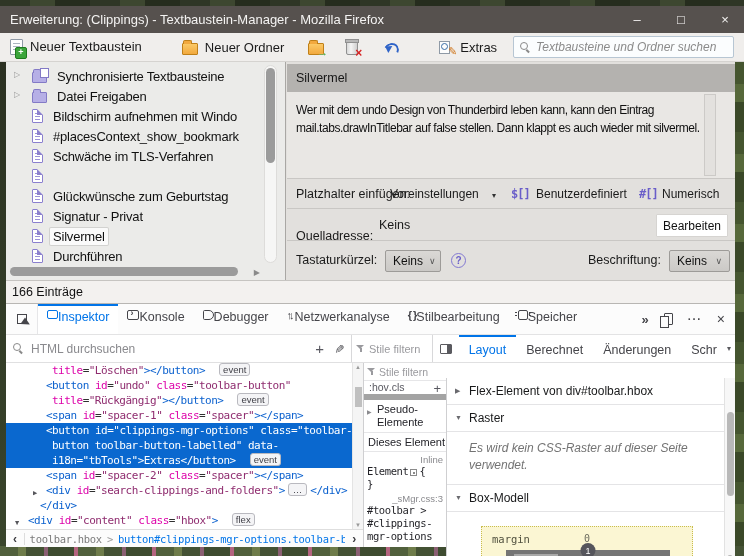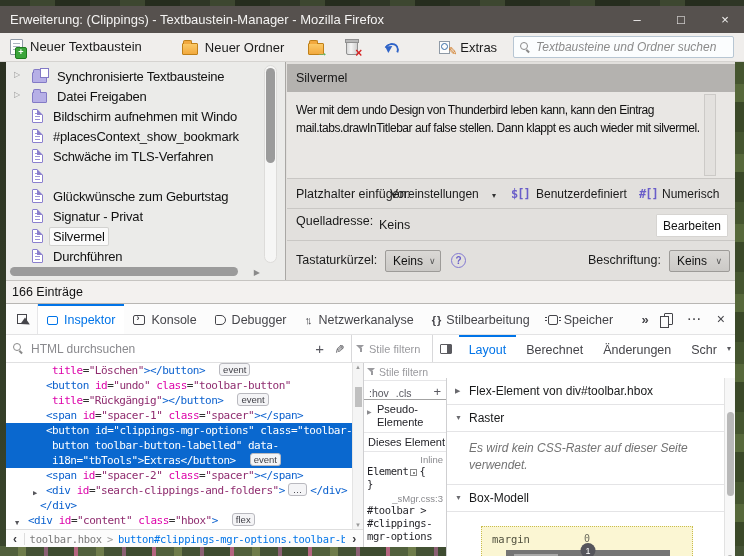--- a/index.html
+++ b/index.html
@@ -77,21 +77,21 @@
   .chev{font-size:9px;color:#555;margin-left:6px}
   .ic-help{position:absolute;width:15px;height:15px;border-radius:50%;border:1.4px solid #8278d2;color:#6a5ec9;font-size:10px;font-weight:700;display:flex;align-items:center;justify-content:center}
   
   .statusbar{position:absolute;left:6px;top:280px;width:729px;height:23px;background:#f3f1ef;border-top:1px solid #c6c4c1;display:flex;align-items:center;padding-left:6px;font-size:12.5px;color:#111}
   
   .devtools{position:absolute;left:6px;top:303px;width:729px;height:243px;background:#fff;border-top:1px solid #b8b6b3;font-size:12px;color:#38383d}
   .dt-tabbar{position:absolute;left:0;top:0;width:729px;height:31px;background:#fcfcfc;border-bottom:1px solid #e3e3e4;display:flex;align-items:stretch}
   .pick{width:32px;display:flex;align-items:center;justify-content:center;border-right:1px solid #e6e6e8}
   .pick-ic{width:10px;height:10px;border:1.4px solid #45454a;position:relative}
   .pick-ic::after{content:"";position:absolute;right:-4px;bottom:-4px;border-left:8px solid #45454a;border-top:3px solid transparent;border-bottom:5px solid transparent;transform:rotate(35deg)}
-  .dt-tab{display:flex;align-items:center;gap:6px;padding:12px 9px;border-top:2px solid transparent;color:#45454a;font-size:12.5px;white-space:nowrap}
+  .dt-tab{display:flex;padding:4px 9px;border-top:2px solid transparent;color:#45454a;font-size:12.5px;white-space:nowrap}
   .dt-tab.active{color:#0074e8;border-top-color:#0074e8;background:#fff}
   .ti{display:inline-block;flex:none}
   .ti-inspector{width:11px;height:9px;border:1.6px solid currentColor;border-radius:2px}
   .ti-console{width:12px;height:10px;border:1.4px solid currentColor;border-radius:2px;position:relative}
   .ti-console::after{content:"\203A";position:absolute;left:2px;top:-3px;font-size:9px;font-weight:700}
   .ti-debugger{width:11px;height:10px;border:1.6px solid currentColor;border-radius:2px 6px 6px 2px}
   .ti-network{font-weight:700;font-size:11px;letter-spacing:-3px;padding-right:3px;line-height:1}
   .ti-styleeditor{font-weight:700;font-size:11px;line-height:1;letter-spacing:-1px}
   .ti-memory{width:10px;height:10px;border:1.4px solid currentColor;border-radius:2px;position:relative}
   .ti-memory::before{content:"";position:absolute;left:-4px;top:1px;width:2px;height:6px;background:repeating-linear-gradient(currentColor 0 1px,transparent 1px 3px)}
@@ -138,21 +138,21 @@
   .breadcrumbs{position:absolute;left:0;top:166px;width:357px;height:18px;background:#fcfcfc;border-top:1px solid #dedede;display:flex;align-items:center;font-family:"DejaVu Sans Mono",monospace;font-size:10.5px;letter-spacing:-0.3px;gap:5px;padding:0 5px;overflow:hidden}
   .bc-btn{font-family:"Liberation Sans",sans-serif;font-size:12px;color:#3a3a3f;padding:0 2px;font-weight:700}
   .bc-sep-l{width:1px;height:12px;background:#ddd}
   .crumb{color:#7a7a7a;white-space:nowrap}
   .crumb.active{color:#0074e8}
   .bc-gt{color:#9a9a9a}
   .bc-fwd{margin-left:auto}
   
   .rules{position:absolute;left:357px;top:0;width:83px;height:184px;border-left:1px solid #cfcfd1;background:#fff;overflow:hidden}
   .r-filter{height:18px;display:flex;align-items:center;gap:3px;padding:0 3px;border-bottom:1px solid #e6e6e8;color:#9a9a9e;font-size:10.5px;white-space:nowrap}
-  .r-btns{height:19px;display:flex;align-items:flex-end;gap:7px;padding:0 5px;border-bottom:1px solid #a3a3a3;font-size:10.5px;color:#585860}
+  .r-btns{height:19px;display:flex;align-items:flex-start;padding:0 5px;border-bottom:6px solid #a3a3a3;font-size:10.5px;color:#585860}
   .r-add{margin-left:auto;font-size:13px}
   .r-pseudo{padding:3px 4px 3px 13px;border-bottom:1px solid #e6e6e8;font-size:11px;color:#24242a;position:relative;line-height:13px}
   .r-pseudo .rexp{position:absolute;left:3px;top:6px;font-size:6px;color:#8a8a8e}
   .r-this{padding:3px 4px;border-bottom:1px solid #e6e6e8;font-size:11px;color:#24242a;white-space:nowrap;overflow:hidden}
   .r-src{font-size:9.5px;color:#8a8a8e;text-align:right;padding:2px 3px 0;white-space:nowrap;overflow:hidden}
   .r-code{font-family:"DejaVu Sans Mono",monospace;font-size:10.5px;letter-spacing:-0.4px;color:#1f1f24;padding:0 3px;line-height:13px;white-space:nowrap}
   .tgt{display:inline-block;width:7px;height:7px;border:1px solid #8a8a8a;margin:0 2px;position:relative;vertical-align:-1px}
   .tgt::after{content:"";position:absolute;left:1.5px;top:1.5px;width:2px;height:2px;background:#8a8a8a}
   
   .layoutp{position:absolute;left:440px;top:15px;width:289px;height:184px;border-left:1px solid #cfcfd1;background:#fff;overflow:hidden}
@@ -281,21 +281,21 @@
         <span class="abs" style="left:9px;top:8px">Platzhalter einfügen:</span>
         <span class="abs" style="left:103px;top:8px;font-size:12px">Voreinstellungen</span>
         <span class="abs darr" style="left:205px;top:12px">▾</span>
         <span class="abs psym" style="left:224px;top:8px">$[]</span>
         <span class="abs" style="left:249px;top:8px;font-size:12px">Benutzerdefiniert</span>
         <span class="abs psym" style="left:352px;top:8px">#[]</span>
         <span class="abs" style="left:375px;top:8px;font-size:12px">Numerisch</span>
       </div>
 
       <div class="drow row2">
-        <span class="abs" style="left:9px;top:5px">Quelladresse:</span>
+        <span class="abs" style="left:9px;top:20px">Quelladresse:</span>
         <span class="abs" style="left:92px;top:9px">Keins</span>
         <div class="btn-edit">
           <span>Bearbeiten</span>
         </div>
       </div>
 
       <div class="drow row3">
         <span class="abs" style="left:9px;top:12px">Tastaturkürzel:</span>
         <div class="sel-chip" style="left:98px;top:9px;width:56px">
           <span>Keins</span>

